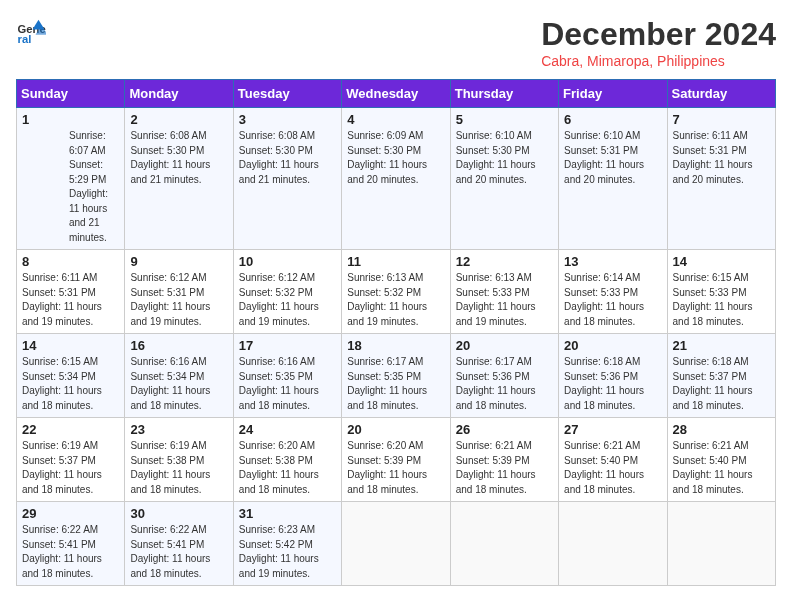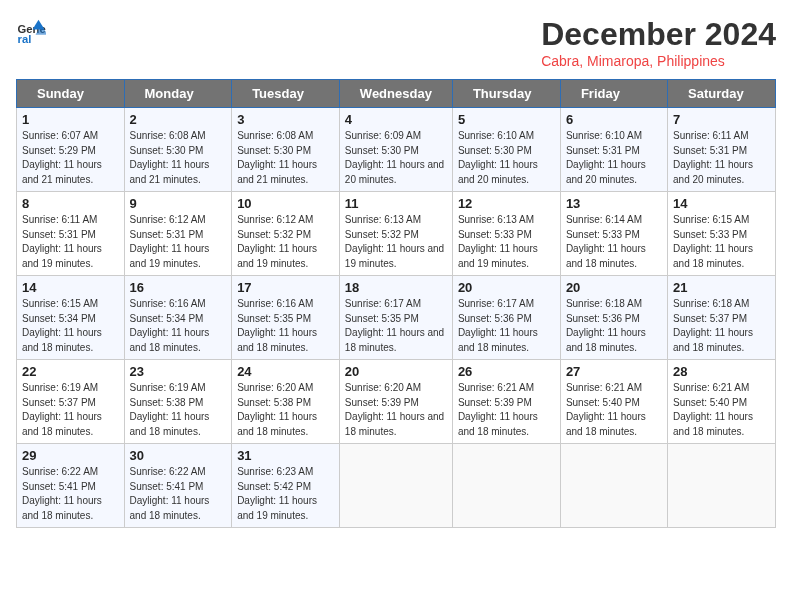--- a/index.html
+++ b/index.html
@@ -35,23 +35,23 @@
     .location {
       font-size: 14px;
       color: #ef4444;
     }
     table {
       width: 100%;
       border-collapse: collapse;
       font-size: 10.5px;
     }
     thead tr th {
-      background: #737373;
+      background: #6d28d9;
       color: #fff;
-      padding: 6px 20px;
+      padding: 6px 4px;
       text-align: left;
       font-size: 13px;
       font-weight: bold;
       border: 1px solid #2d6db5;
     }
     tbody tr td {
       border: 1px solid #ccc;
       padding: 4px 5px;
       vertical-align: top;
       background: #fff;
@@ -106,21 +106,21 @@
         <th>Wednesday</th>
         <th>Thursday</th>
         <th>Friday</th>
         <th>Saturday</th>
       </tr>
   </thead>
   <tbody id="calendar-body">
   <tr>
         <td>
           <span class="day-num">1</span>
-          <div class="day-info" style="white-space: pre-line;">Sunrise: 6:07 AM
+          <div class="day-info" style="white-space: pre-line; margin-left: 47px;">Sunrise: 6:07 AM
 Sunset: 5:29 PM
 Daylight: 11 hours and 21 minutes.</div>
         </td>
         <td>
           <span class="day-num">2</span>
           <div class="day-info" style="white-space: pre-line;">Sunrise: 6:08 AM
 Sunset: 5:30 PM
 Daylight: 11 hours and 21 minutes.</div>
         </td>
         <td>

